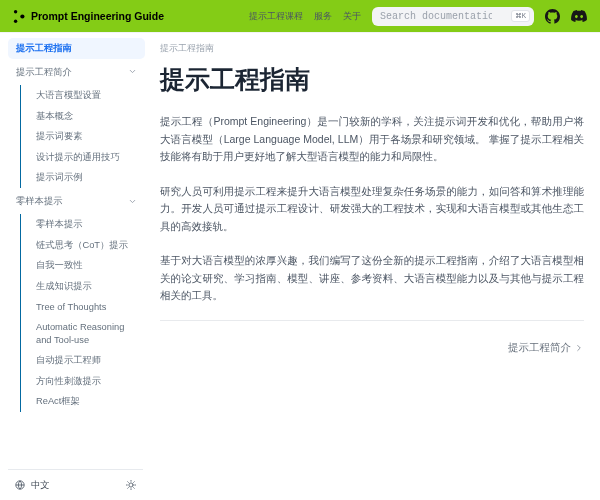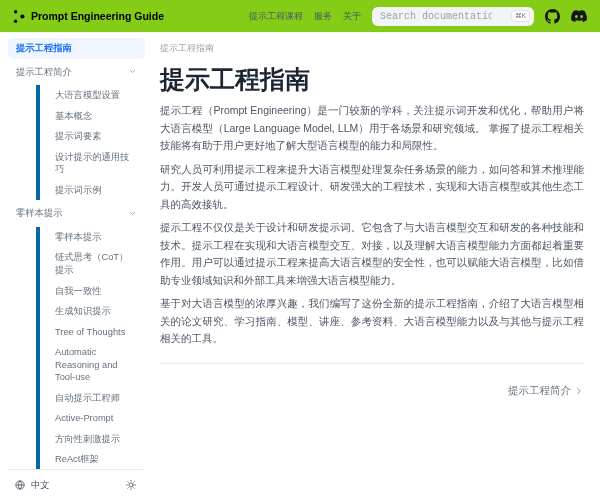--- a/index.html
+++ b/index.html
@@ -17,31 +17,31 @@
   .kbd{margin-left:auto;font-size:6.5px;color:#6b7280;background:#fff;border:1px solid #e1e4e8;border-radius:3px;padding:1.5px 3px;line-height:1;white-space:nowrap}
   .icon-btn{display:flex;align-items:center;color:#171717;cursor:pointer}
 
   
   .sidebar{position:absolute;top:30px;left:0;bottom:0;width:150px;display:flex;flex-direction:column;padding:8px 5px 0 8px;background:#fff}
   .side-scroll{flex:1;overflow:hidden}
   .si{font-size:9.3px;color:#64707d;padding:4px 8px;border-radius:5px;cursor:pointer;display:flex;align-items:center;margin-bottom:3px;line-height:1.35}
   .si .lbl{flex:1}
   .si.active{color:#1a6ff0;background:#f0f6ff;font-weight:700}
   .chev{color:#9ca3af;display:flex;flex:none}
-  .group{border-left:4px solid #0369a1;margin:0 0 3px 28px}
+  .group{border-left:1px solid #0369a1;margin:0 0 3px 12px}
   .group .si{padding-left:15px;border-radius:0 5px 5px 0;margin-bottom:0}
   .side-footer{border-top:1px solid #e7eaee;height:29px;flex:none;display:flex;align-items:center;padding:15px 7px;gap:6px;font-size:9.3px;color:#3f4854;margin-right:2px}
   .side-footer .grow{flex:1}
   .ft-icon{display:flex;align-items:center;color:#4b5563;cursor:pointer}
 
   
   .main{position:absolute;left:150px;top:30px;right:0;bottom:0;padding:12px 16px 0 10px;overflow:hidden}
   .breadcrumb{font-size:9px;color:#9aa3ae}
   h1{font-size:25px;color:#1b2533;margin-top:8px;font-weight:700}
-  .para{font-size:10.5px;line-height:17.5px;color:#4b5563;margin-top:6px;text-align:justify}
+  .para{font-size:10.5px;line-height:17.5px;color:#4b5563;margin-top:17px;text-align:justify}
   .rule{border:0;border-top:1px solid #e8eaed;margin-top:15px}
   .pager{display:flex;justify-content:flex-end;margin-top:20px}
   .next{display:flex;align-items:center;gap:3px;font-size:10.5px;color:#67707c;cursor:pointer}
   .next .chev{color:#8b929c}
 </style>
 </head>
 <body>
 
 <div class="header">
   <div class="logo">
@@ -135,23 +135,20 @@
       <div class="si">
           <span class="lbl">Tree of Thoughts</span>
         </div>
       <div class="si">
           <span class="lbl">Automatic Reasoning and Tool-use</span>
         </div>
       <div class="si">
           <span class="lbl">自动提示工程师</span>
         </div>
       <div class="si">
-          <span class="lbl">Active-Prompt</span>
-        </div>
-      <div class="si">
           <span class="lbl">方向性刺激提示</span>
         </div>
       <div class="si">
           <span class="lbl">ReAct框架</span>
         </div>
 
     </div>
   </div>
 
   <div class="side-footer">
@@ -178,21 +175,20 @@
         </svg>
     </span>
   </div>
 </div>
 
 <div class="main">
   <div class="breadcrumb">提示工程指南</div>
   <h1>提示工程指南</h1>
   <p class="para">提示工程（Prompt Engineering）是一门较新的学科，关注提示词开发和优化，帮助用户将大语言模型（Large Language Model, LLM）用于各场景和研究领域。 掌握了提示工程相关技能将有助于用户更好地了解大型语言模型的能力和局限性。</p>
   <p class="para">研究人员可利用提示工程来提升大语言模型处理复杂任务场景的能力，如问答和算术推理能力。开发人员可通过提示工程设计、研发强大的工程技术，实现和大语言模型或其他生态工具的高效接轨。</p>
-  <p class="para">提示工程不仅仅是关于设计和研发提示词。它包含了与大语言模型交互和研发的各种技能和技术。提示工程在实现和大语言模型交互、对接，以及理解大语言模型能力方面都起着重要作用。用户可以通过提示工程来提高大语言模型的安全性，也可以赋能大语言模型，比如借助专业领域知识和外部工具来增强大语言模型能力。</p>
   <p class="para">基于对大语言模型的浓厚兴趣，我们编写了这份全新的提示工程指南，介绍了大语言模型相关的论文研究、学习指南、模型、讲座、参考资料、大语言模型能力以及与其他与提示工程相关的工具。</p>
   <hr class="rule">
   <div class="pager">
     <span class="next">
       <span>提示工程简介</span>
       <span class="chev">
           <svg width="10" height="10" viewBox="0 0 24 24" fill="none" stroke="currentColor" stroke-width="2.2" stroke-linecap="round" stroke-linejoin="round">
             <polyline points="9 18 15 12 9 6"></polyline>
           </svg>
         </span>

